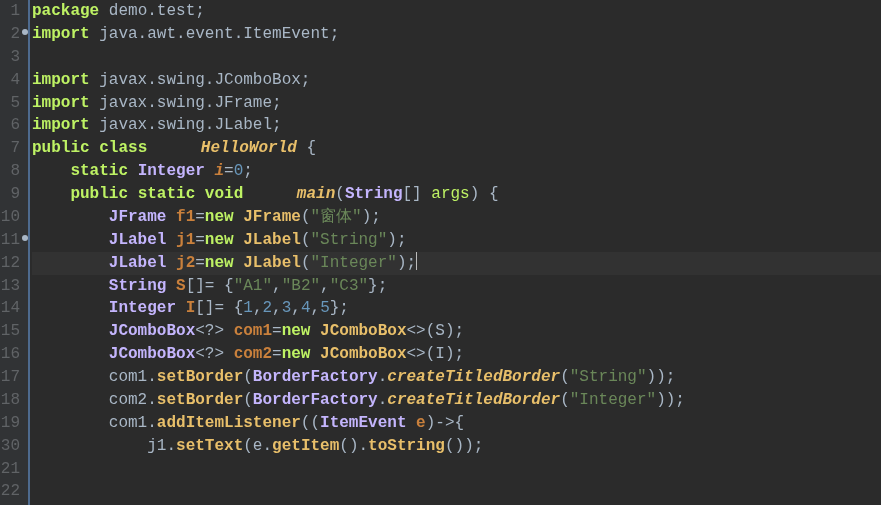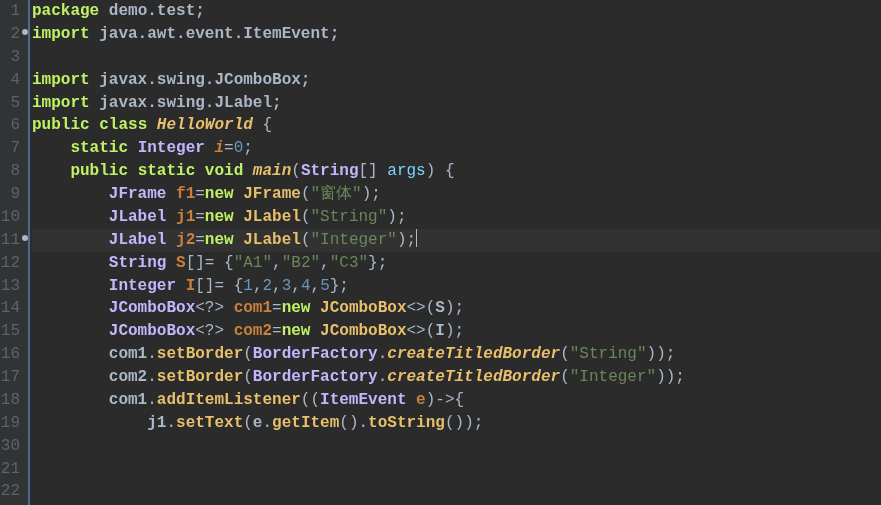--- a/index.html
+++ b/index.html
@@ -39,28 +39,28 @@
 }
 .code-line {
   white-space: pre;
   position: relative;
 }
 .hl { background: #323232; }
 .code-line > span { position: relative; z-index: 1; }
 .kw { color: #bef264; font-weight: bold; }
 .type { color: #c4b5fd; font-weight: bold; }
 .method { color: #e8bf6a; font-weight: bold; }
-.decl { color: #e8bf6a; font-weight: bold; font-style: italic; }
+.decl { color: #e8bf6a; font-weight: bold; font-style: italic; margin-left: 44px; }
 .var { color: #c9803c; font-weight: bold; }
 .italic { font-style: italic; }
 .str { color: #6a8759; }
 .num { color: #6897bb; }
 .punct { color: #a9b7c6; }
-.plain { color: #a9b7c6; font-weight: bold; }
-.param { color: #7dd3fc; }
+.plain { color: #a9b7c6; }
+.param { color: #bef264; }
 .left-edge {
   position: absolute;
   left: 0; top: 0; bottom: 0;
   width: 2px;
   background: #4e6b8f;
   z-index: 2;
 }
 .cursor {
   display: inline-block;
   width: 1px;
@@ -104,20 +104,21 @@
 <div class="code-line"><span class="kw">package</span><span class="plain"> demo.test;</span></div>
 
 
 <div class="code-line"><span class="kw">import</span><span class="plain"> java.awt.event.ItemEvent;</span></div>
 
 <div class="code-line"><span> </span></div>
 
 
 <div class="code-line"><span class="kw">import</span><span class="plain"> javax.swing.JComboBox;</span></div>
 
+<div class="code-line"><span class="kw">import</span><span class="plain"> javax.swing.JFrame;</span></div>
 
 <div class="code-line"><span class="kw">import</span><span class="plain"> javax.swing.JLabel;</span></div>
 
 <div class="code-line"><span class="kw">public</span><span> </span><span class="kw">class</span><span> </span><span class="decl">HelloWorld</span><span class="punct"> {</span></div>
 
 <div class="code-line"><span class="plain">    </span><span class="kw">static</span><span> </span><span class="type">Integer</span><span> </span><span class="var italic">i</span><span class="punct">=</span><span class="num">0</span><span class="punct">;</span></div>
 
 <div class="code-line"><span class="plain">    </span><span class="kw">public</span><span> </span><span class="kw">static</span><span> </span><span class="kw">void</span><span> </span><span class="decl">main</span><span class="punct">(</span><span class="type">String</span><span class="punct">[] </span><span class="param">args</span><span class="punct">) {</span></div>
 
 <div class="code-line"><span class="plain">        </span><span class="type">JFrame</span><span> </span><span class="var">f1</span><span class="punct">=</span><span class="kw">new</span><span> </span><span class="method">JFrame</span><span class="punct">(</span><span class="str">"窗体"</span><span class="punct">);</span></div>

